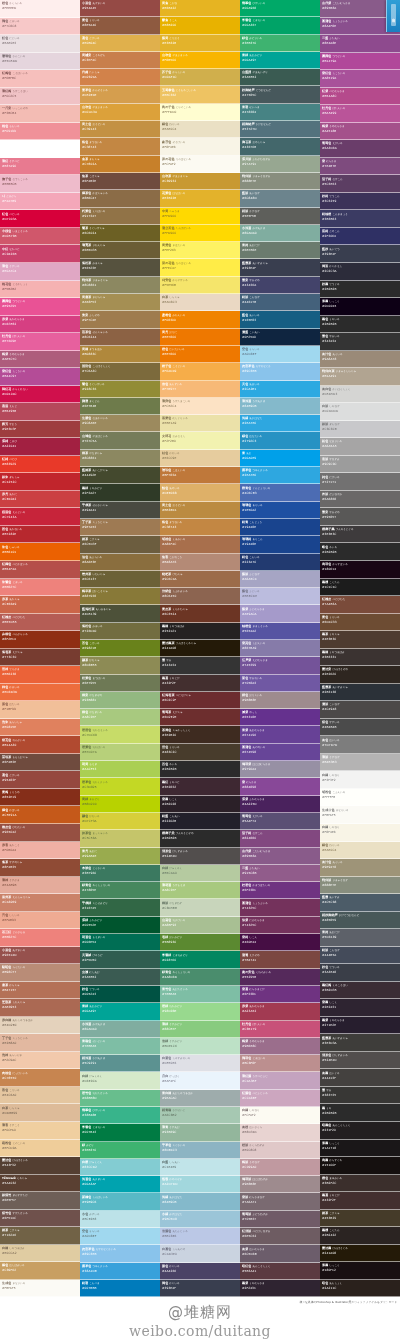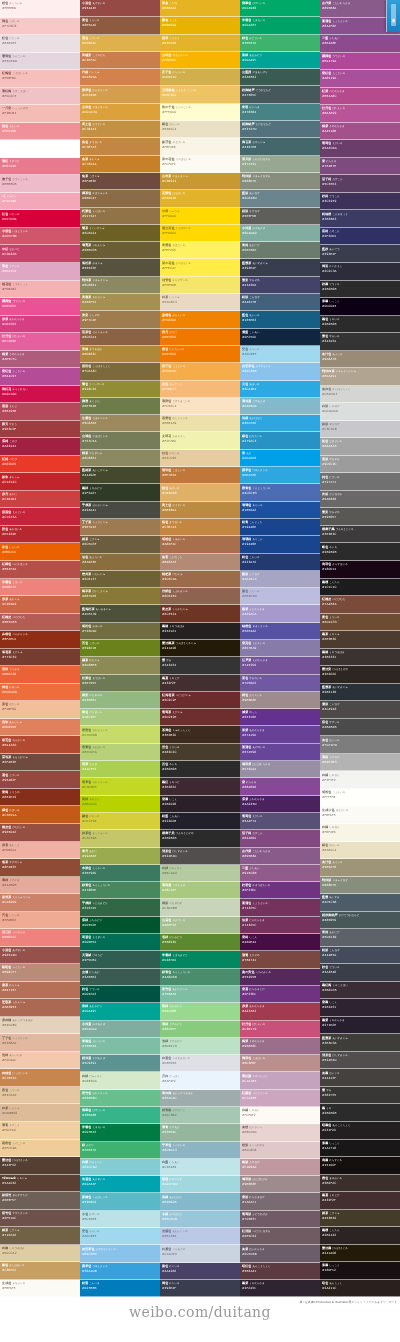--- a/index.html
+++ b/index.html
@@ -2650,16 +2650,17 @@
     </div>
 
   <div id="tab">
     <div class="bar"></div>
     <span class="tl">分享到</span>
   </div>
 
   <div id="note">様々な媒体のPhotoshop &amp; Illustrator用スウォッチファイルをダウンロード</div>
 
   <div id="wm">
+    <div class="l1">@堆糖网</div>
     <div class="l2">weibo.com/duitang</div>
   </div>
 
 </div>
 
 </body></html>

